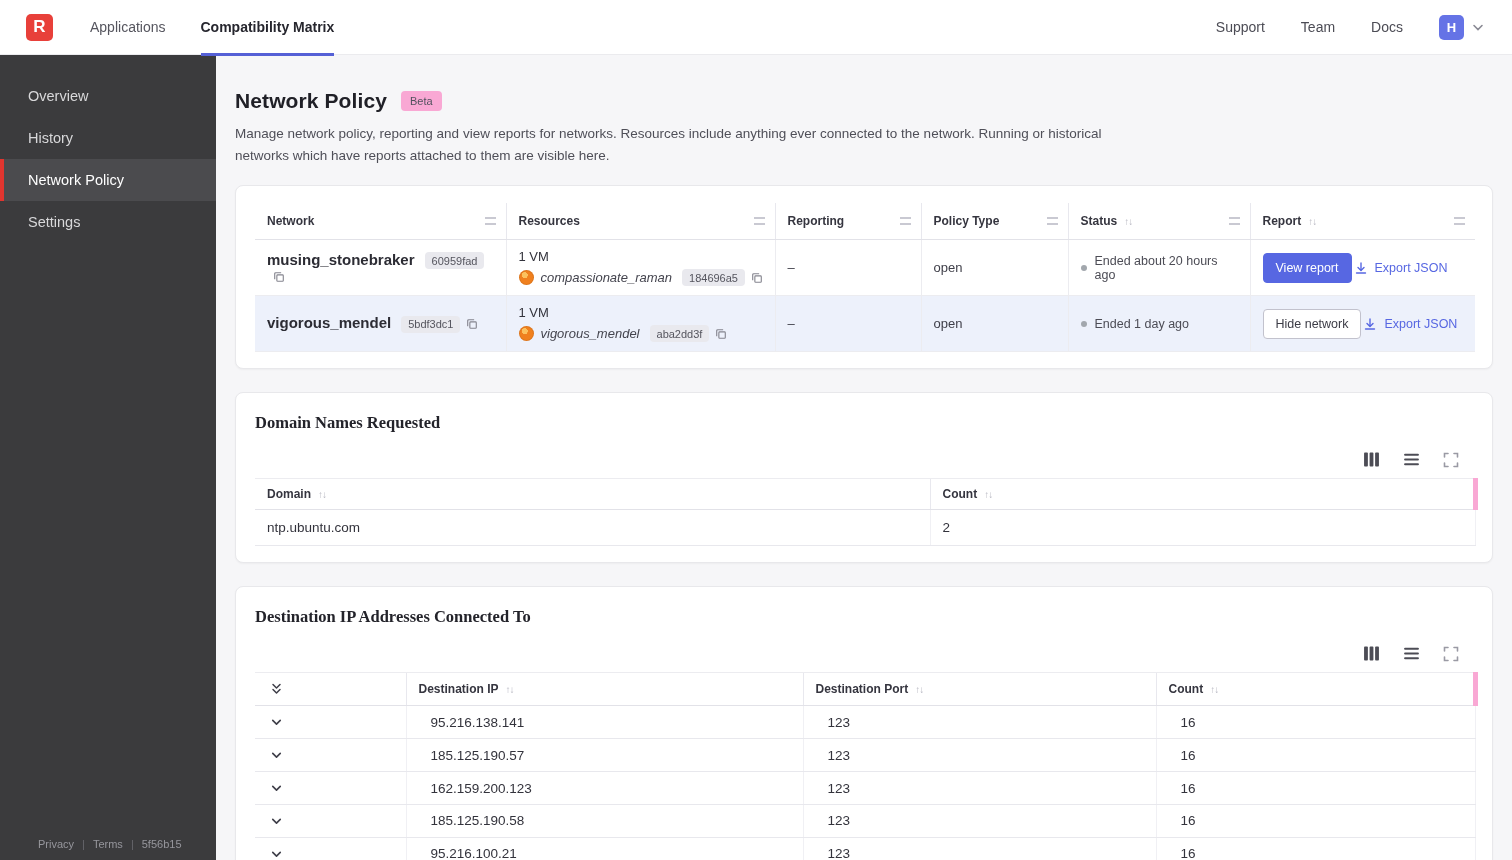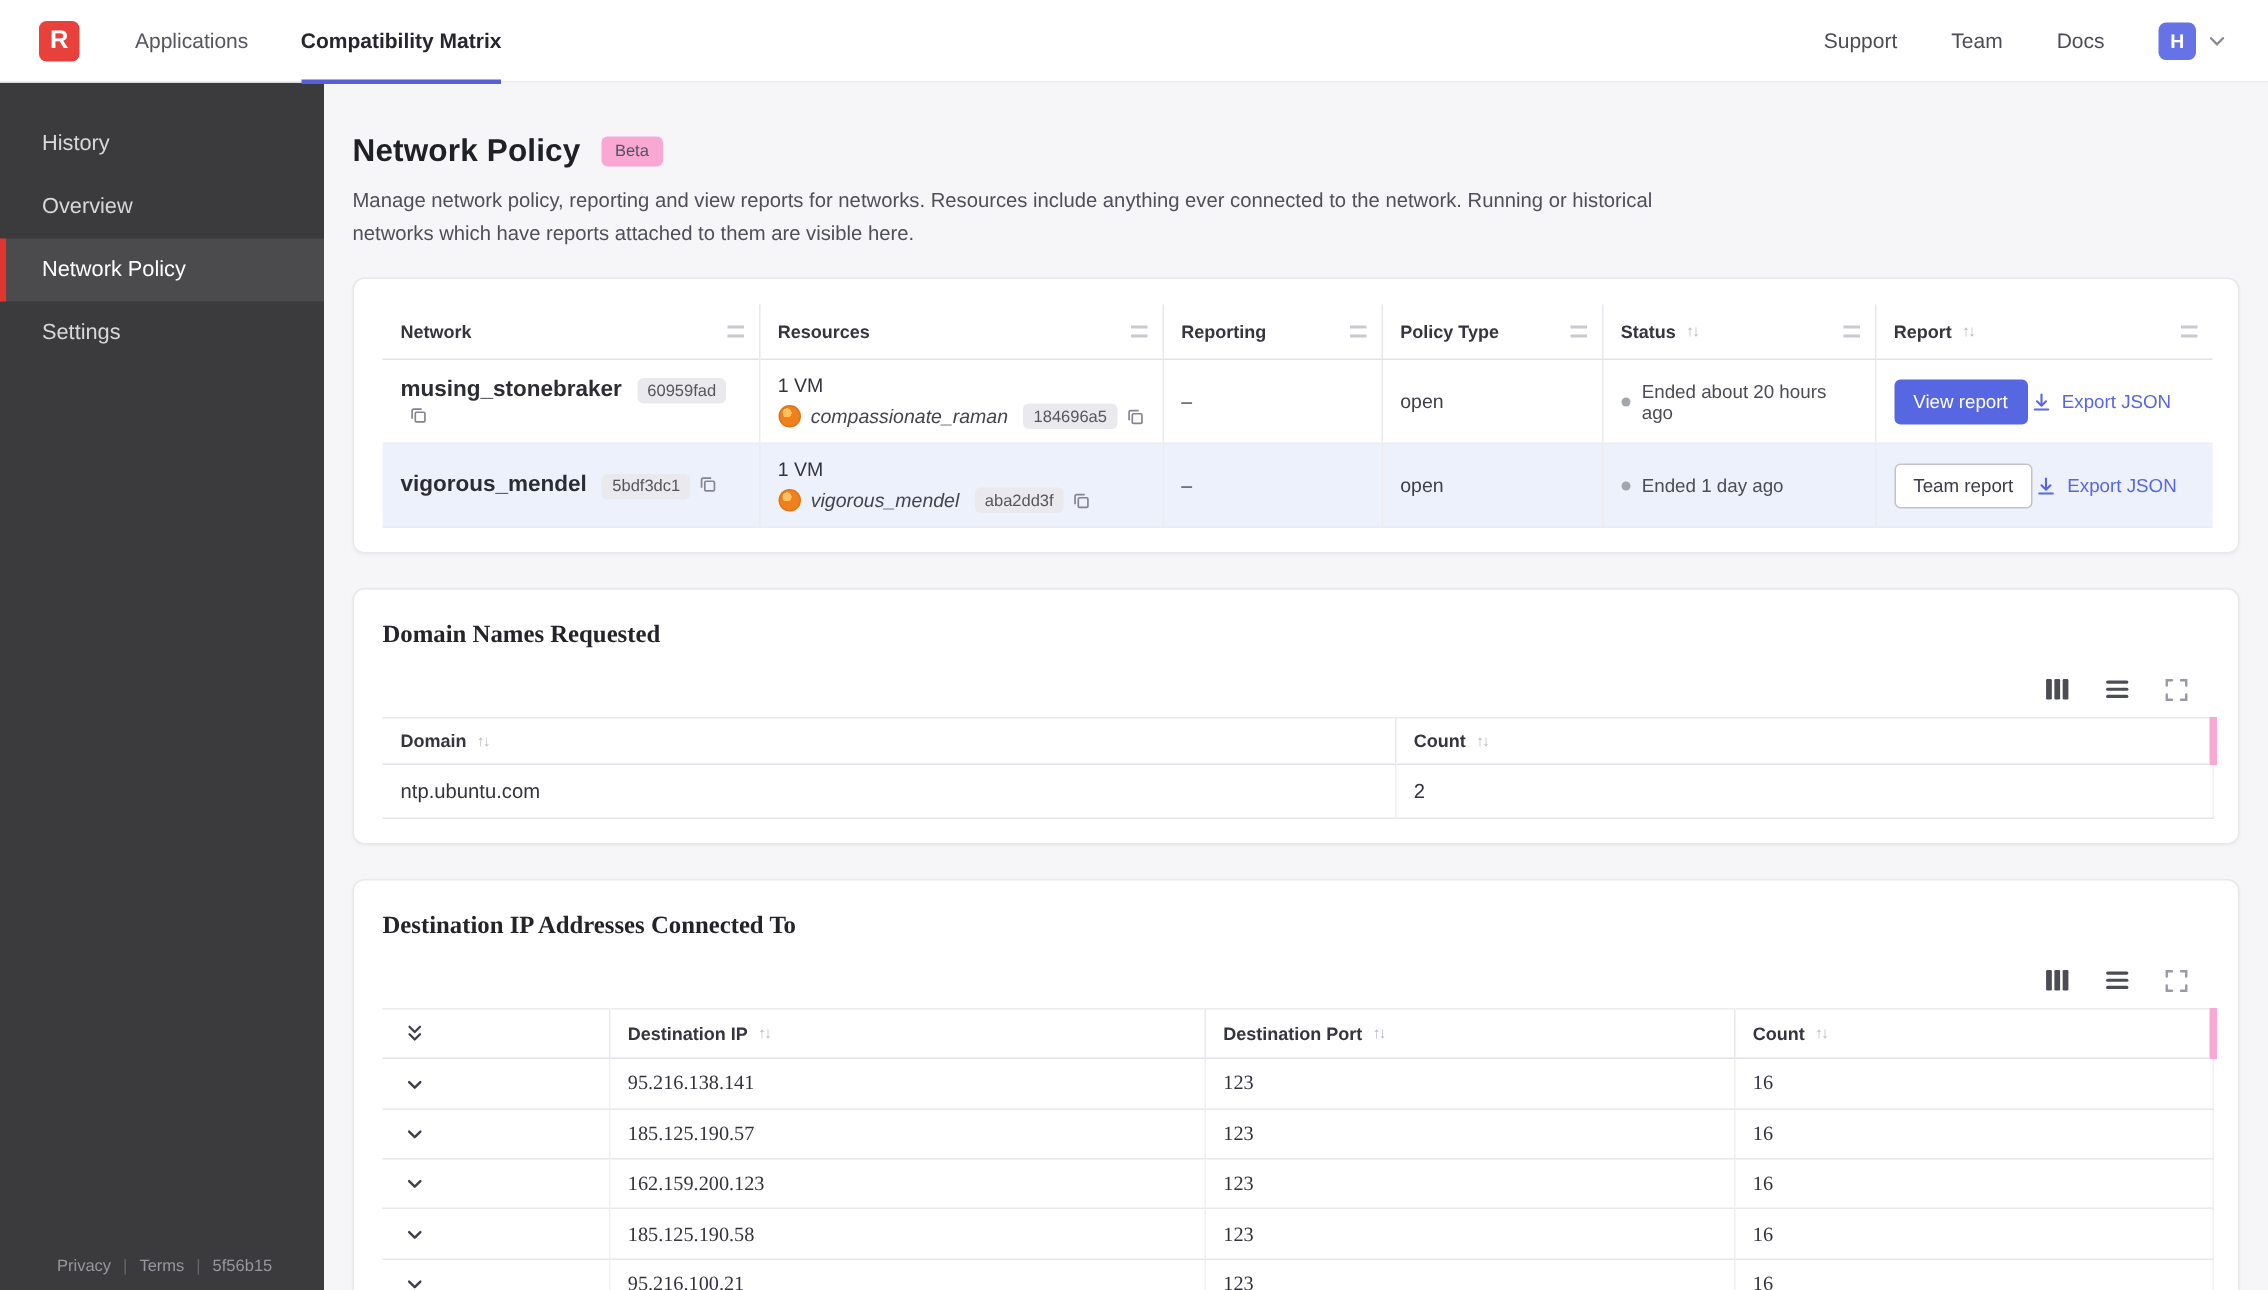--- a/index.html
+++ b/index.html
@@ -87,21 +87,21 @@
   .export { display:inline-flex; align-items:center; gap:7px; color:#5767e2; font-size:12.5px;
     cursor:pointer; white-space:nowrap; }
 
   
   .tbl-simple th { border-top:1px solid #ececf0; padding:8px 12px; }
   .tbl-simple th + th { border-left:1px solid #e8e8ee; }
   .tbl-simple th:last-child { border-right:5px solid #f9a8d4; }
   .tbl-simple td { padding:10px 12px; border-bottom:1px solid #e8e8ed; font-size:13.5px; color:#33333c; }
   .tbl-simple td + td { border-left:1px solid #f0f0f4; }
   .tbl-simple td:last-child { border-right:1px solid #f0f0f4; }
-  .tbl-dest td { padding:8px 12px;font-family:Liberation Serif, serif; }
+  .tbl-dest td { padding:8px 24px; }
   .exp-cell { padding-left:14px !important; }
   .chev { display:inline-flex; cursor:pointer; vertical-align:middle; }
   .th-plain { display:flex; align-items:center; gap:7px; }
 </style>
 </head>
 <body>
 
 <div class="navbar">
   <div class="logo">
     <span>R</span>
@@ -135,25 +135,25 @@
           </svg>
       </span>
     </div>
   </div>
 </div>
 
 <div class="sidebar">
   <div class="side-items">
 
       <div class="side-item">
+        <span>Overview</span>
+      </div>
+
+      <div class="side-item">
         <span>History</span>
-      </div>
-
-      <div class="side-item">
-        <span>Overview</span>
       </div>
 
       <div class="side-item active">
         <span>Network Policy</span>
       </div>
 
       <div class="side-item">
         <span>Settings</span>
       </div>
 
@@ -305,21 +305,21 @@
             <td class="muted">–</td>
             <td class="muted">open</td>
             <td>
               <div class="status">
                 <span class="dot"></span>
                 <span>Ended 1 day ago</span>
               </div>
             </td>
             <td>
               <div class="report-cell">
-                <button class="report-btn">Team report</button>
+                <button class="report-btn">Hide network</button>
                 <span class="export">
                   <svg width="14" height="14" viewBox="0 0 14 14" fill="none" stroke="#5767e2" stroke-width="1.4" stroke-linecap="round" stroke-linejoin="round">
                     <path d="M7 2v7"></path>
                     <path d="M4 6.5 7 9.5 10 6.5"></path>
                     <path d="M2.5 12h9"></path>
                   </svg>
                   <span>Export JSON</span>
                 </span>
               </div>
             </td>

